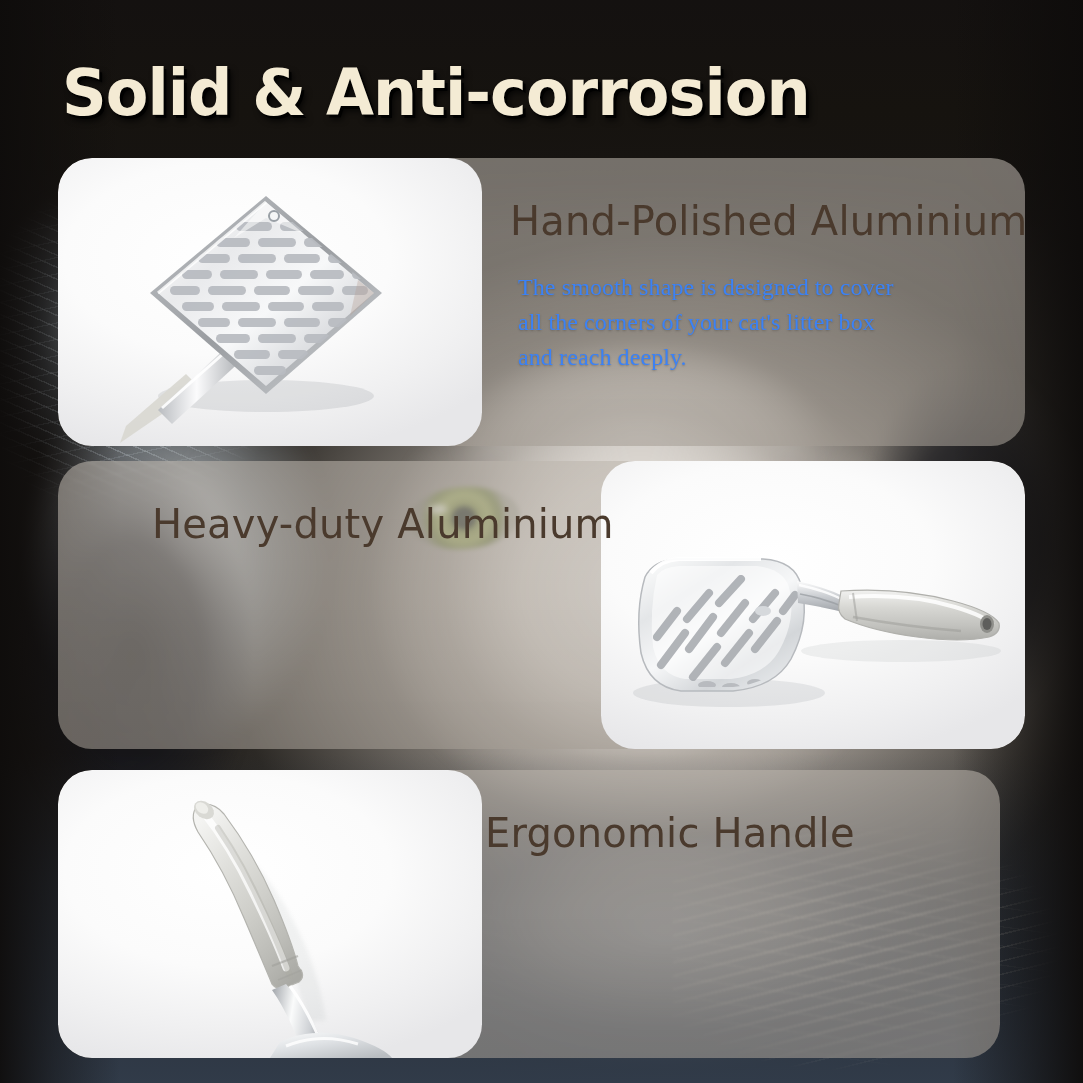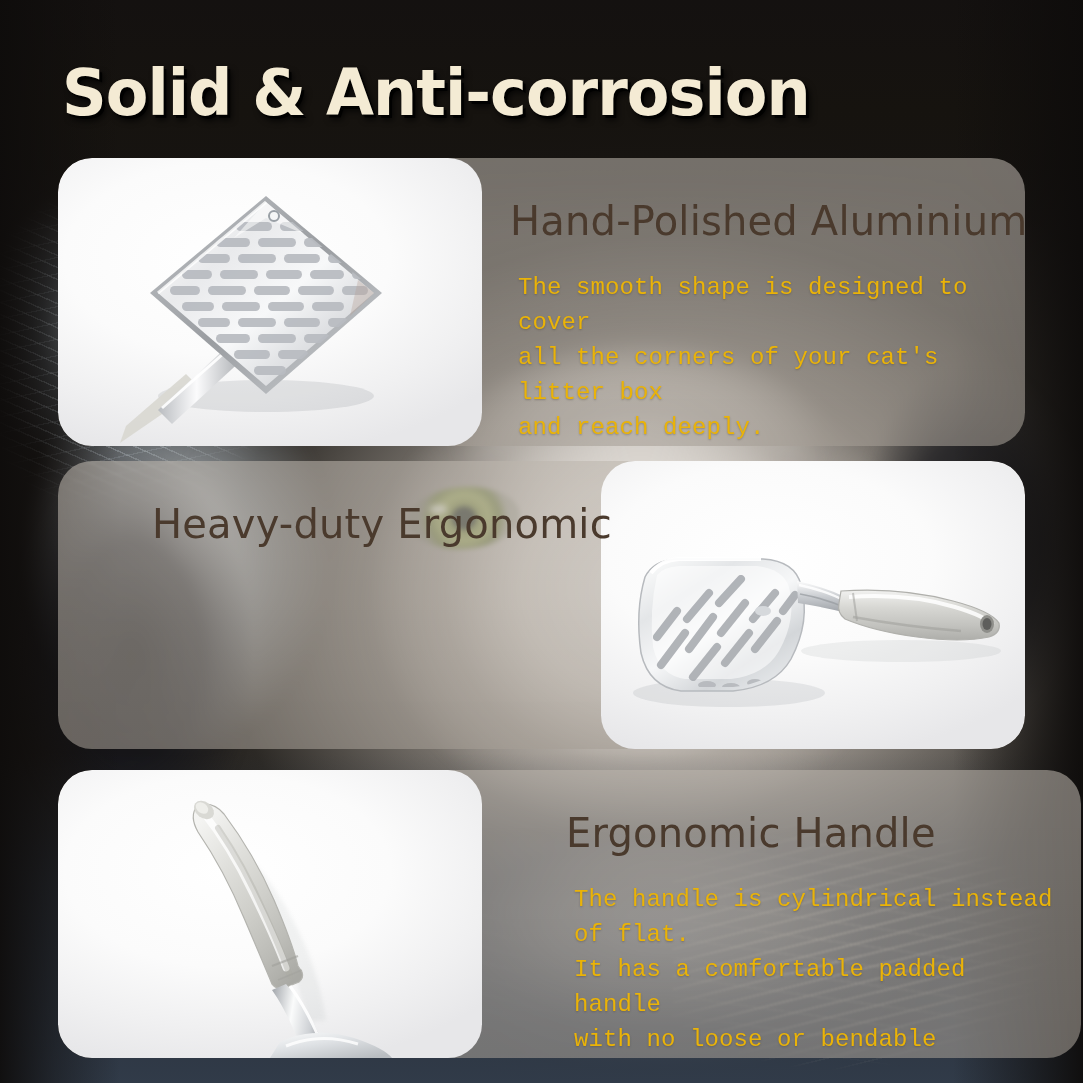--- a/index.html
+++ b/index.html
@@ -145,21 +145,21 @@
     z-index:4;
   }
   .panel::after{
     content:"";position:absolute;inset:0;border-radius:34px;
     background:linear-gradient(180deg,rgba(255,255,255,.05),rgba(60,54,48,.08));
     pointer-events:none;
   }
 
   #panel-1 { left:58px;  top:158px; width:967px; height:288px; }
   #panel-2 { left:58px;  top:461px; width:967px; height:288px; }
-  #panel-3 { left:58px;  top:770px; width:1023px; height:288px; }
+  #panel-3 { left:58px;  top:770px; width:942px; height:288px; }
 
   
   .photo-card {
     position:absolute; top:0; width:424px; height:288px;
     border-radius:34px;
     background:
       radial-gradient(ellipse 80% 70% at 40% 35%, #ffffff 0%, #fbfbfb 48%, #f0f0f1 78%, #e7e7e9 100%);
     overflow:hidden;
     z-index:5;
   }
@@ -178,24 +178,24 @@
     color:#4a3a2d;
     letter-spacing:.2px;
     line-height:1.15;
     white-space:nowrap;
   }
   .tb-right .feat-title { text-align:left; }
   .tb-left  .feat-title { text-align:left; }
 
   .feat-body {
     margin-top:26px;
-    font-family:Liberation Mono, monospace;
+    font-family:Liberation Serif, serif;
     font-size:24px;
     line-height:35px;
-    color:#eab308;
+    color:#3b82f6;
     letter-spacing:.1px;
     text-shadow:0 1px 2px rgba(60,55,50,.35);
     white-space:pre-line;
   }
   .tb-right .feat-body { padding-left:8px; }
   .tb-left  .feat-body { padding-left:6px; }
 
   
   .prod { position:absolute; inset:0; }
   .prod svg { position:absolute; }
@@ -316,21 +316,21 @@
     <h2 class="feat-title">Hand-Polished Aluminium</h2>
     <p class="feat-body">The smooth shape is designed to cover
 all the corners of your cat's litter box
 and reach deeply.</p>
   </div>
 </section>
 
 <section class="panel" id="panel-2">
 
   <div class="text-block tb-left">
-    <h2 class="feat-title" style="padding-left:50px;">Heavy-duty Ergonomic</h2>
+    <h2 class="feat-title" style="padding-left:50px;">Heavy-duty Aluminium</h2>
   </div>
 
   <div class="photo-card right">
     <div class="prod">
       <svg width="424" height="288" viewBox="0 0 424 288">
         <defs>
           <linearGradient id="bowl2" x1="0.1" y1="0" x2="0.9" y2="1">
             <stop offset="0" stop-color="#fafbfb"></stop>
             <stop offset="0.25" stop-color="#e4e6e8"></stop>
             <stop offset="0.5" stop-color="#f6f7f8"></stop>
@@ -454,17 +454,14 @@
         <path d="M232 216 Q248 238 260 266" stroke="rgba(255,255,255,.9)" stroke-width="3" fill="none"></path>
 
         <path d="M222 272 Q256 256 296 268 Q326 278 334 288 L212 288 Z" fill="url(#scoop3)"></path>
         <path d="M228 276 Q262 262 300 274" stroke="rgba(255,255,255,.8)" stroke-width="3" fill="none"></path>
       </svg>
     </div>
   </div>
 
   <div class="text-block tb-right">
     <h2 class="feat-title">Ergonomic Handle</h2>
-    <p class="feat-body">The handle is cylindrical instead of flat.
-It has a comfortable padded handle
-with no loose or bendable sections.</p>
   </div>
 </section>
 
 </body></html>

